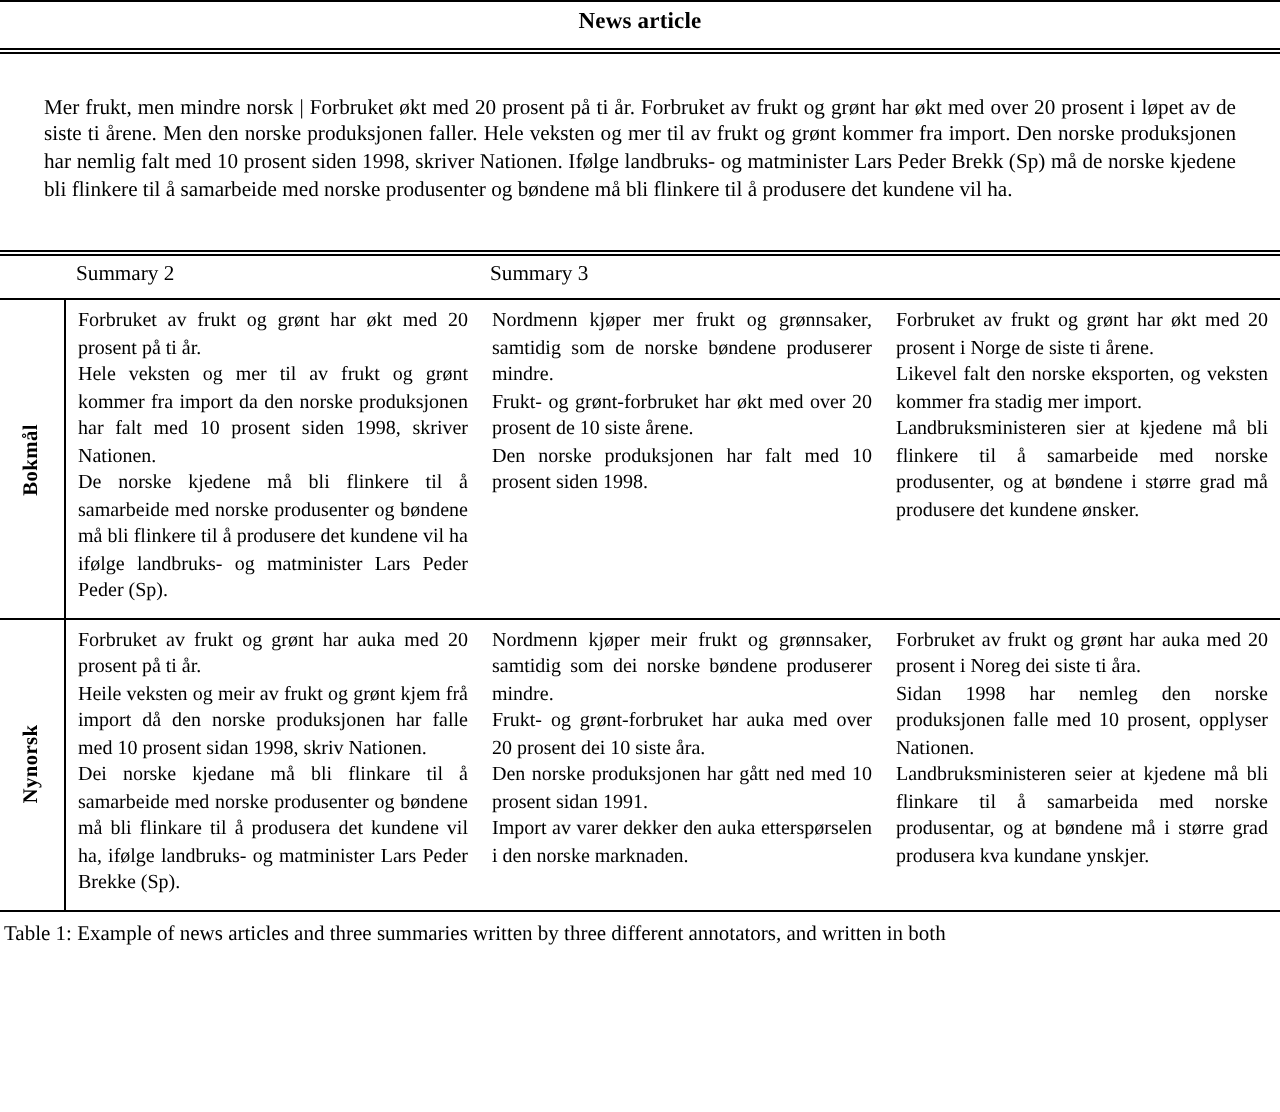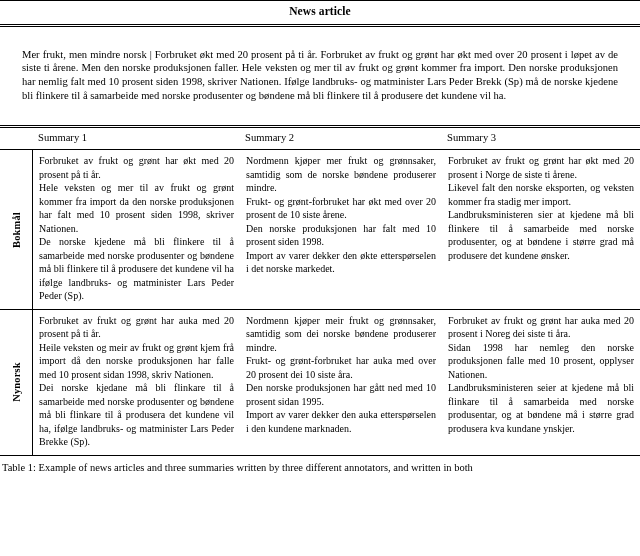--- a/index.html
+++ b/index.html
@@ -134,41 +134,39 @@
   <div class="rule-double"></div>
 
   <div class="article-row">
     <p class="article-text">Mer frukt, men mindre norsk | Forbruket økt med 20 prosent på ti år. Forbruket av frukt og grønt har økt med over 20 prosent i løpet av de siste ti årene. Men den norske produksjonen faller. Hele veksten og mer til av frukt og grønt kommer fra import. Den norske produksjonen har nemlig falt med 10 prosent siden 1998, skriver Nationen. Ifølge landbruks- og matminister Lars Peder Brekk (Sp) må de norske kjedene bli flinkere til å samarbeide med norske produsenter og bøndene må bli flinkere til å produsere det kundene vil ha.</p>
   </div>
 
   <div class="rule-double"></div>
 
   <div class="sum-header">
     <div class="hspacer"></div>
-    <div class="hcell">Summary 1</div>
     <div class="hcell">Summary 2</div>
     <div class="hcell">Summary 3</div>
   </div>
 
   <div class="rule-mid"></div>
 
   <div class="lang-row">
     <div class="lang-label-cell">
       <span class="lang-label">Bokmål</span>
     </div>
     <div class="sum-cell">
       <p>Forbruket av frukt og grønt har økt med 20 prosent på ti år.</p>
       <p>Hele veksten og mer til av frukt og grønt kommer fra import da den norske produksjonen har falt med 10 prosent siden 1998, skriver Nationen.</p>
       <p>De norske kjedene må bli flinkere til å samarbeide med norske produsenter og bøndene må bli flinkere til å produsere det kundene vil ha ifølge landbruks- og matminister Lars Peder Peder (Sp).</p>
     </div>
     <div class="sum-cell">
       <p>Nordmenn kjøper mer frukt og grønnsaker, samtidig som de norske bøndene produserer mindre.</p>
       <p>Frukt- og grønt-forbruket har økt med over 20 prosent de 10 siste årene.</p>
       <p>Den norske produksjonen har falt med 10 prosent siden 1998.</p>
-      <p>Import av varer dekker den økte etterspørselen i det norske markedet.</p>
     </div>
     <div class="sum-cell">
       <p>Forbruket av frukt og grønt har økt med 20 prosent i Norge de siste ti årene.</p>
       <p>Likevel falt den norske eksporten, og veksten kommer fra stadig mer import.</p>
       <p>Landbruksministeren sier at kjedene må bli flinkere til å samarbeide med norske produsenter, og at bøndene i større grad må produsere det kundene ønsker.</p>
     </div>
   </div>
 
   <div class="rule-mid"></div>
 
@@ -177,22 +175,22 @@
       <span class="lang-label">Nynorsk</span>
     </div>
     <div class="sum-cell">
       <p>Forbruket av frukt og grønt har auka med 20 prosent på ti år.</p>
       <p>Heile veksten og meir av frukt og grønt kjem frå import då den norske produksjonen har falle med 10 prosent sidan 1998, skriv Nationen.</p>
       <p>Dei norske kjedane må bli flinkare til å samarbeide med norske produsenter og bøndene må bli flinkare til å produsera det kundene vil ha, ifølge landbruks- og matminister Lars Peder Brekke (Sp).</p>
     </div>
     <div class="sum-cell">
       <p>Nordmenn kjøper meir frukt og grønnsaker, samtidig som dei norske bøndene produserer mindre.</p>
       <p>Frukt- og grønt-forbruket har auka med over 20 prosent dei 10 siste åra.</p>
-      <p>Den norske produksjonen har gått ned med 10 prosent sidan 1995.</p>
-      <p>Import av varer dekker den auka etterspørselen i den kundene marknaden.</p>
+      <p>Den norske produksjonen har gått ned med 10 prosent sidan 1991.</p>
+      <p>Import av varer dekker den auka etterspørselen i den norske marknaden.</p>
     </div>
     <div class="sum-cell">
       <p>Forbruket av frukt og grønt har auka med 20 prosent i Noreg dei siste ti åra.</p>
       <p>Sidan 1998 har nemleg den norske produksjonen falle med 10 prosent, opplyser Nationen.</p>
       <p>Landbruksministeren seier at kjedene må bli flinkare til å samarbeida med norske produsentar, og at bøndene må i større grad produsera kva kundane ynskjer.</p>
     </div>
   </div>
 
   <div class="rule-top"></div>
 

